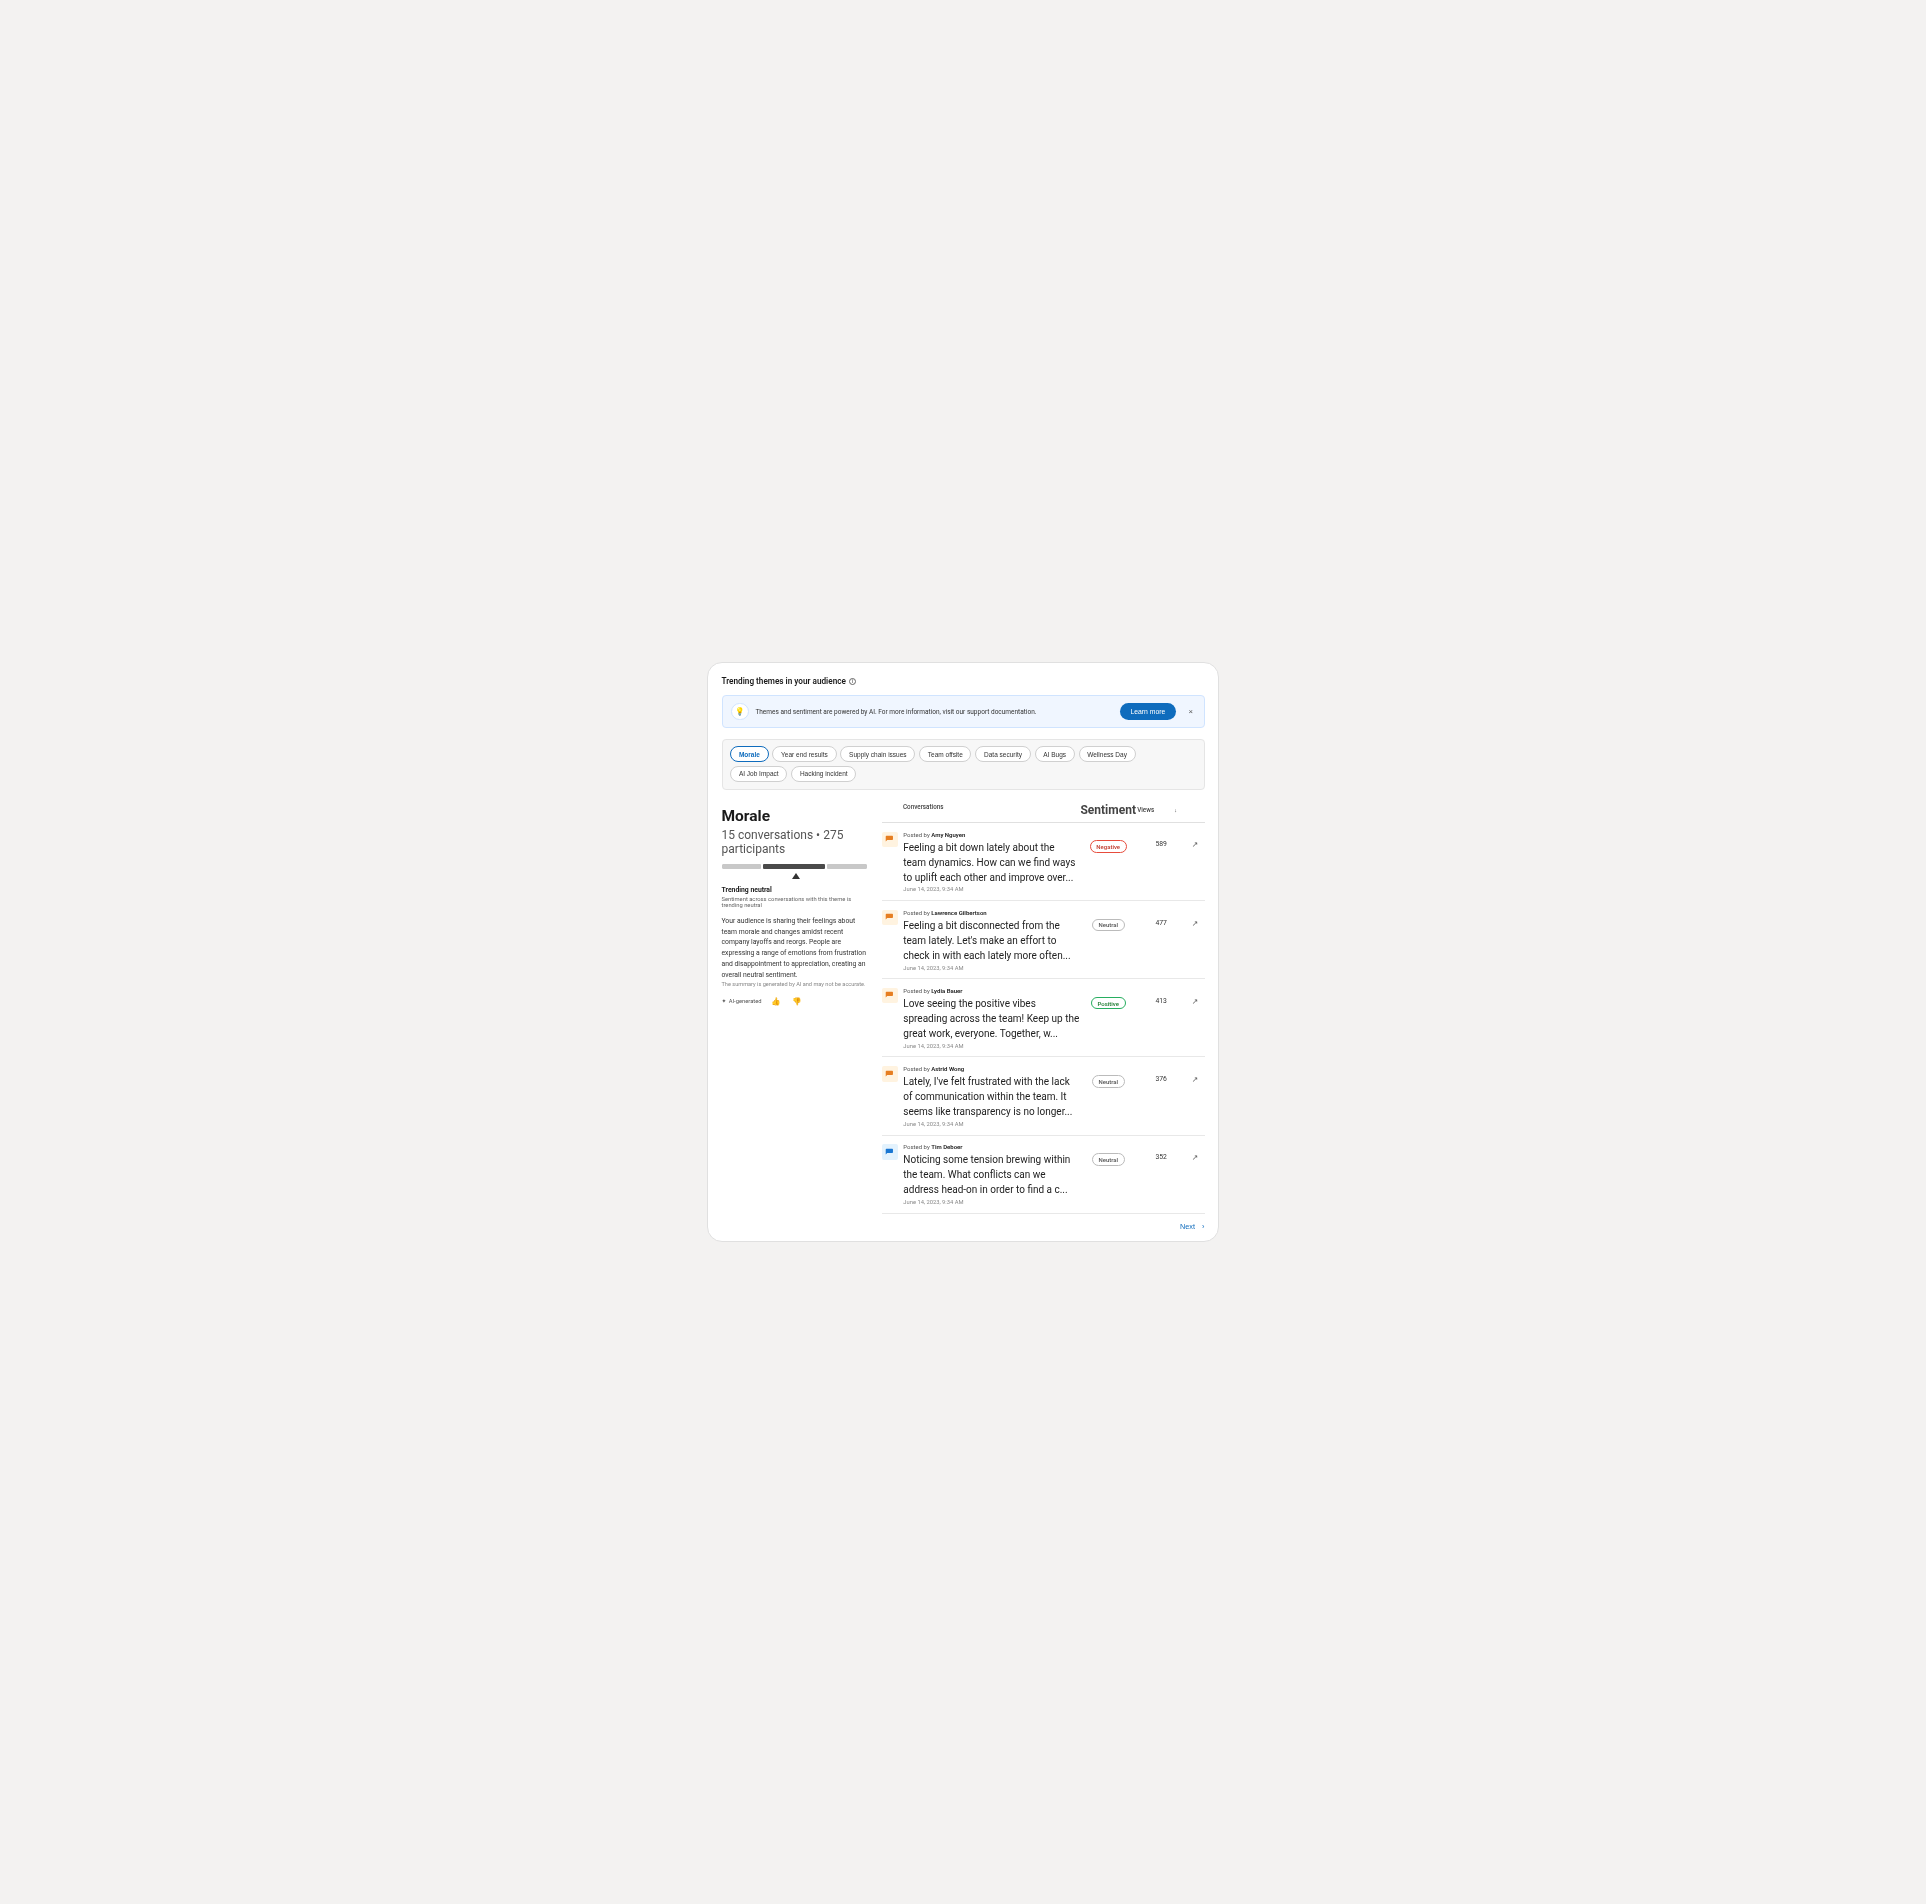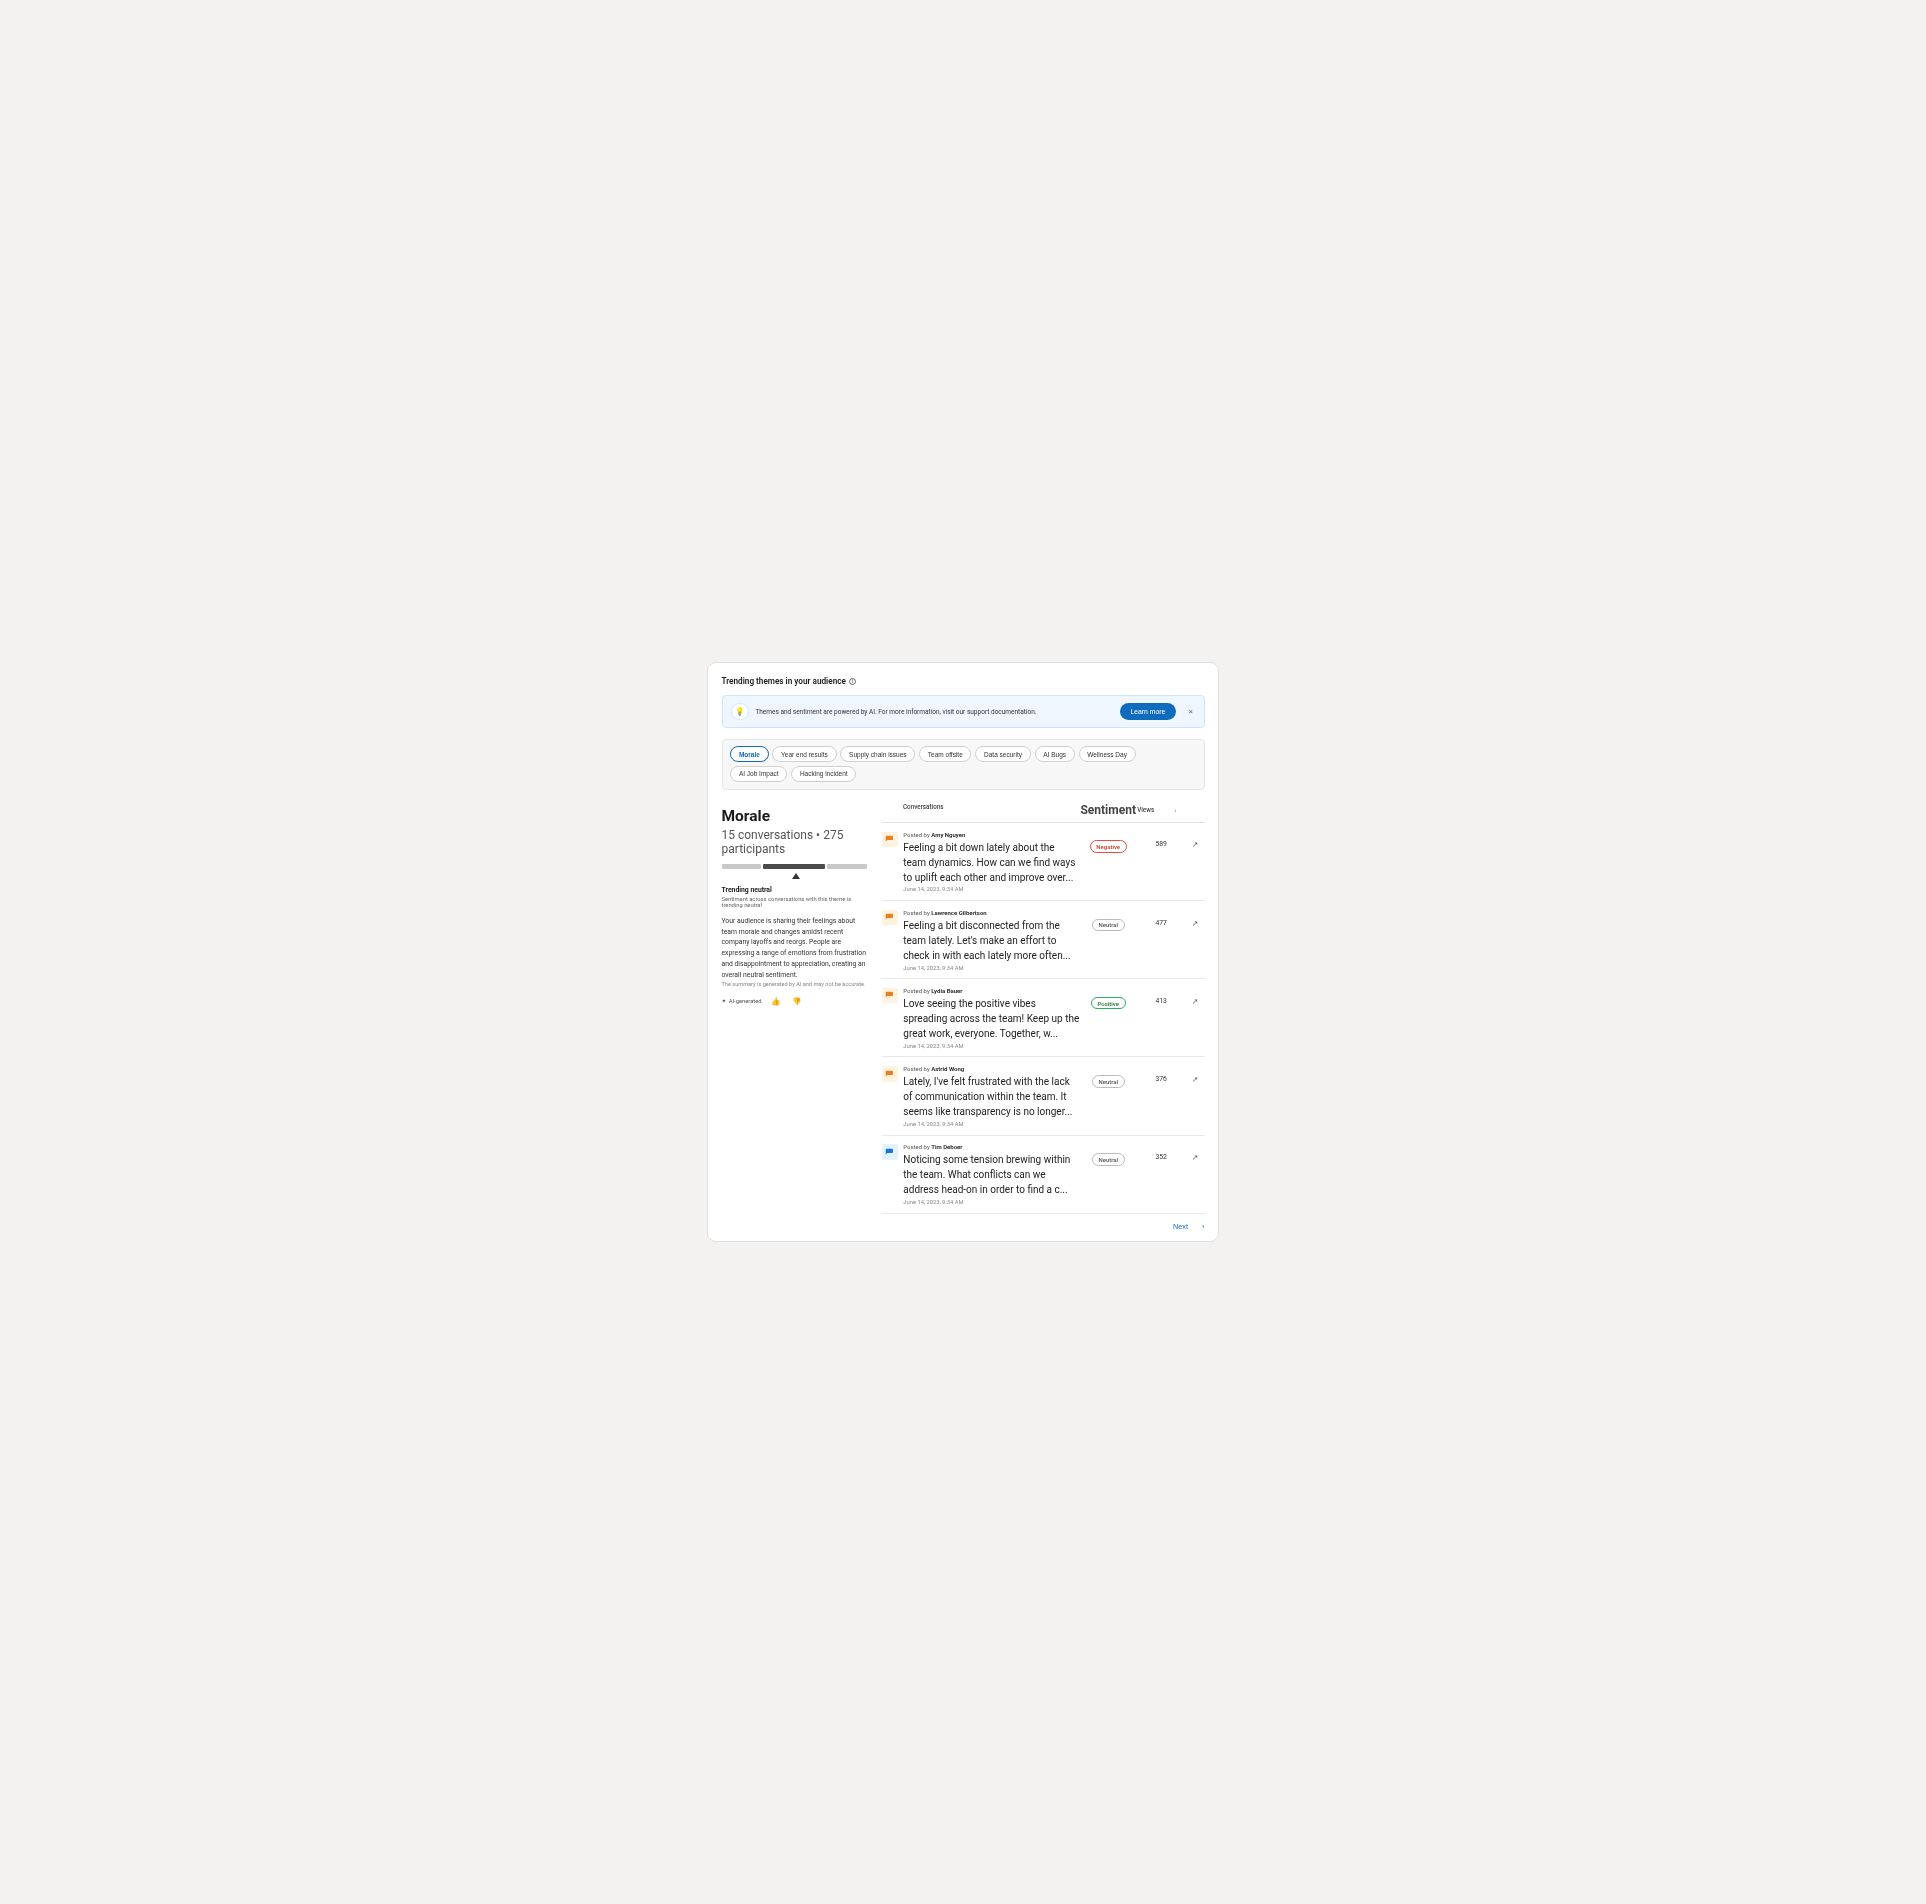--- a/index.html
+++ b/index.html
@@ -8,21 +8,21 @@
       background: #f3f2f1;
       display: flex;
       justify-content: center;
       align-items: center;
       min-height: 100vh;
       padding: 9.7px;
     }
     .card {
       background: #fff;
       border: 0.5px solid #e0e0e0;
-      border-radius: 9px;
+      border-radius: 15px;
       width: 100%;
       max-width: 512px;
       padding: 13.5px 13.5px 9.7px;
     }
     .page-title {
       font-size: 8.2px;
       font-weight: 600;
       color: #1a1a1a;
       display: flex;
       align-items: center;
@@ -277,21 +277,21 @@
     }
     .next-btn {
       background: none;
       border: none;
       font-size: 7.3px;
       color: #0f6cbd;
       font-weight: 500;
       cursor: pointer;
       display: flex;
       align-items: center;
-      gap: 14px;
+      gap: 7px;
     }
     .sort-arrow { font-size: 5.3px; }
   </style>
 </head>
 <body>
 
 <div class="card">
 
   <div class="page-title">
     <span>Trending themes in your audience</span>

